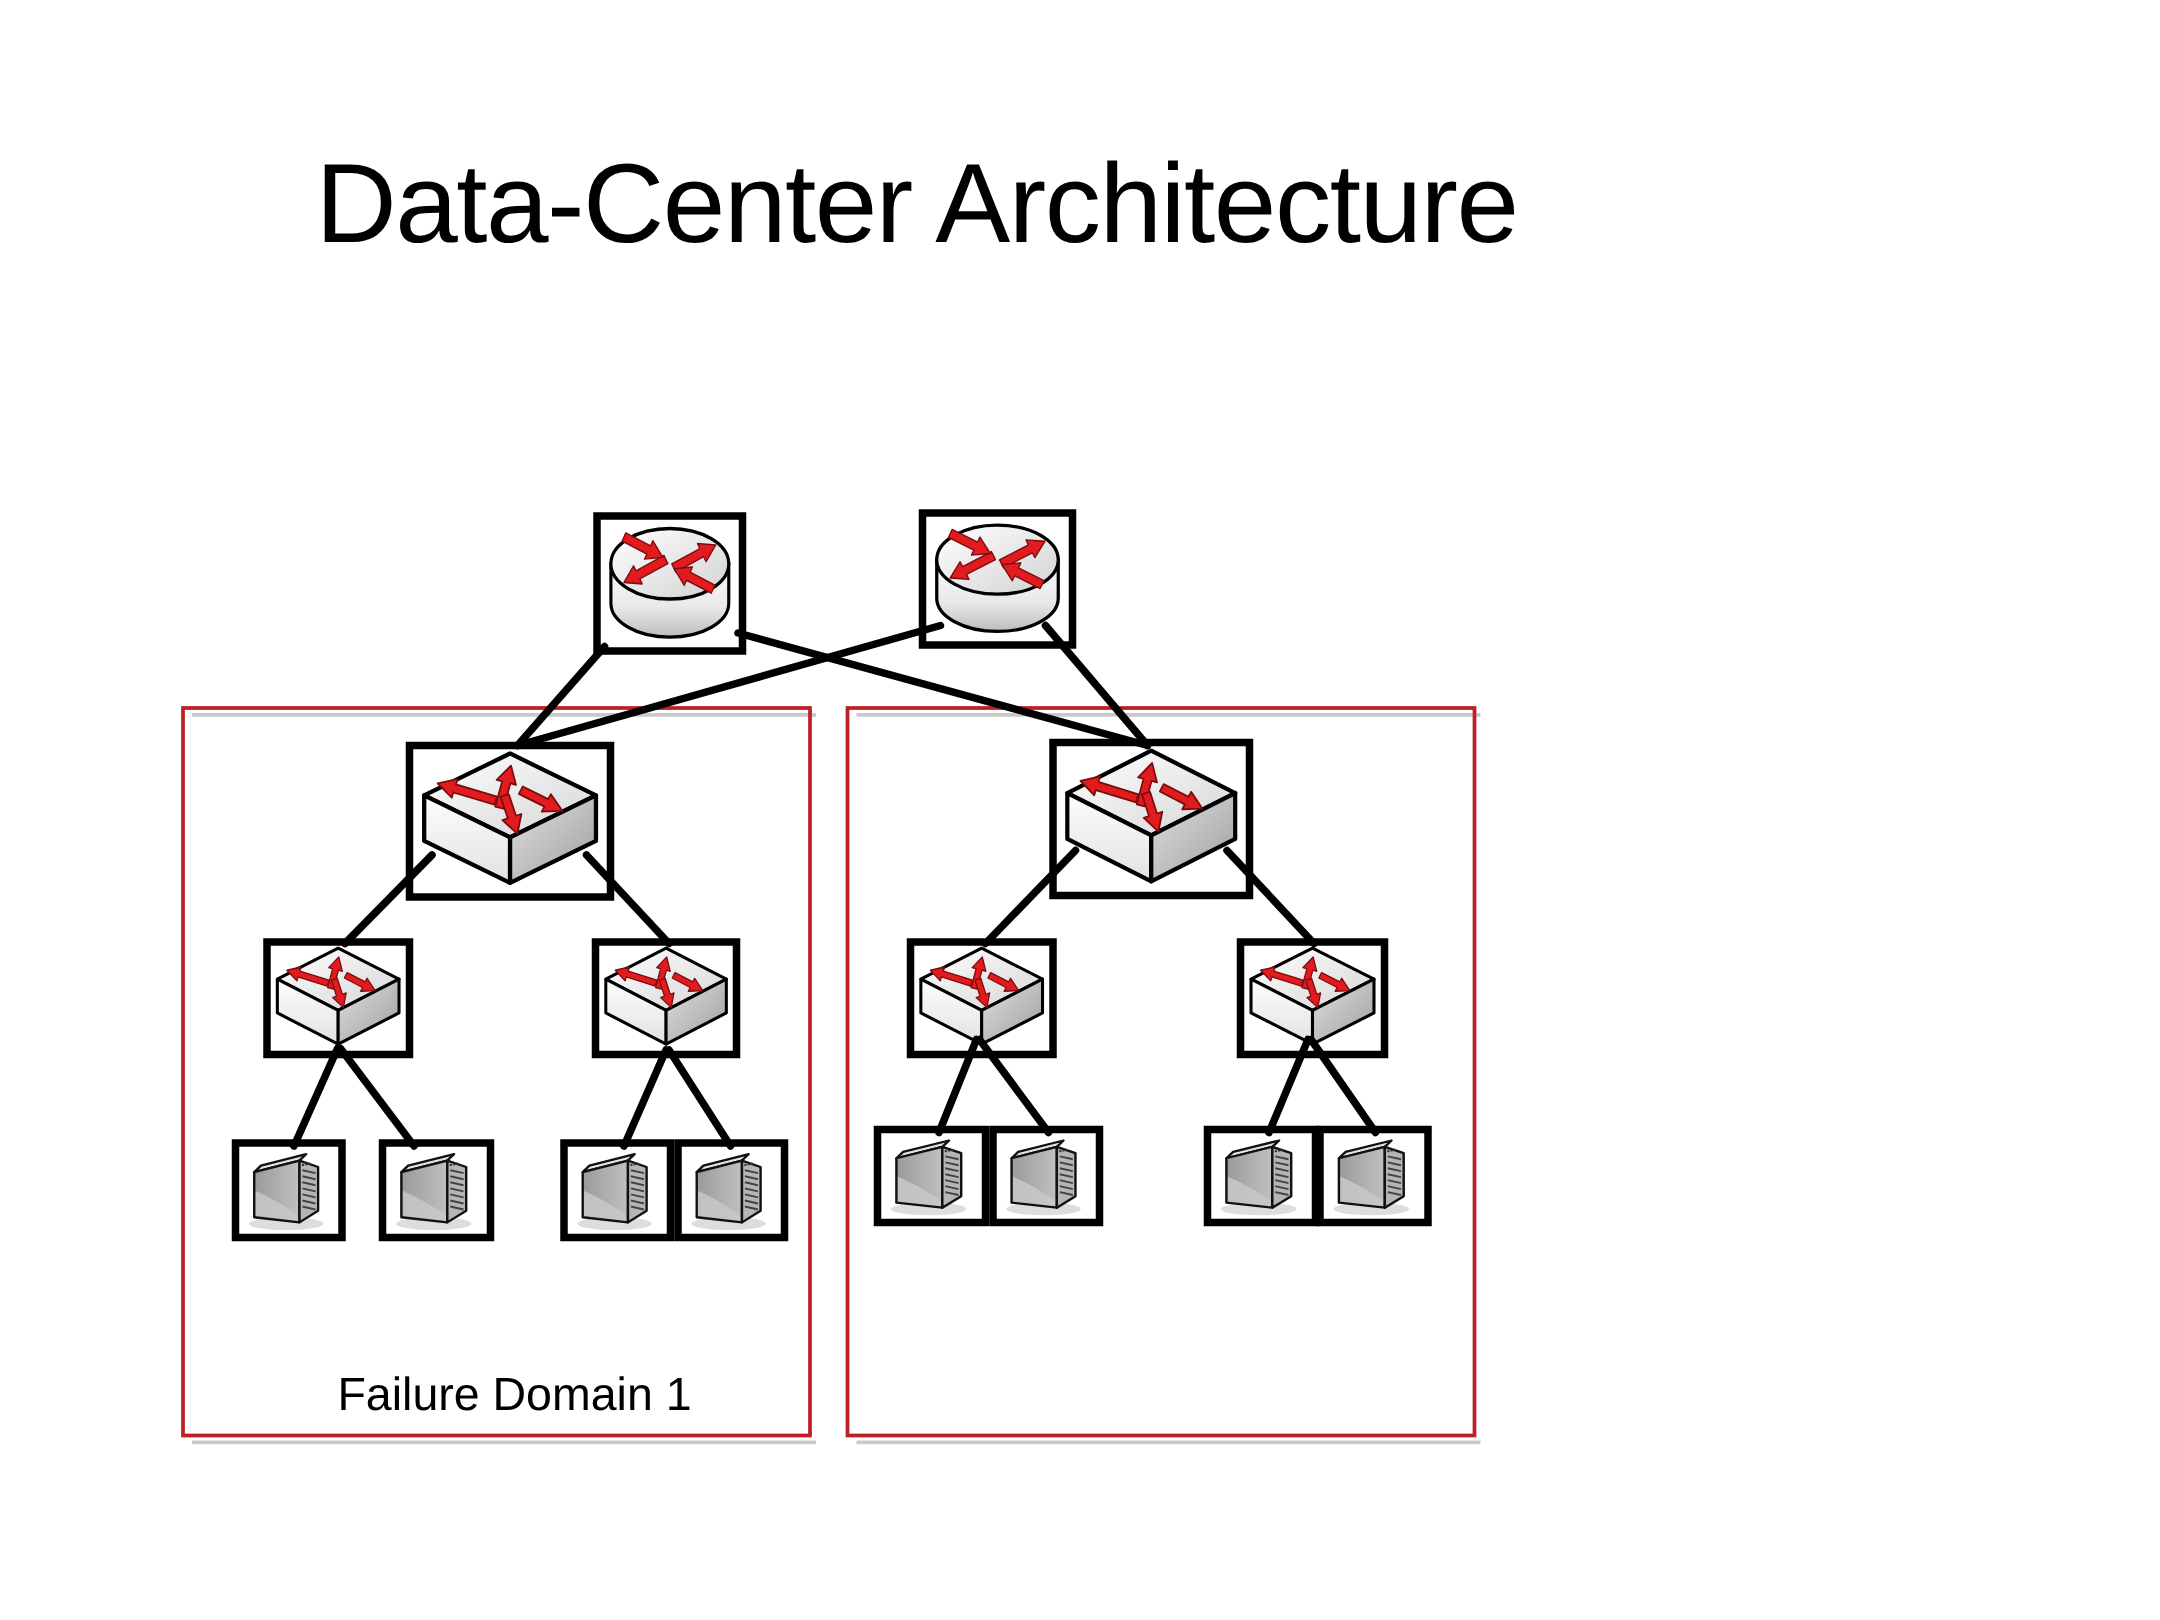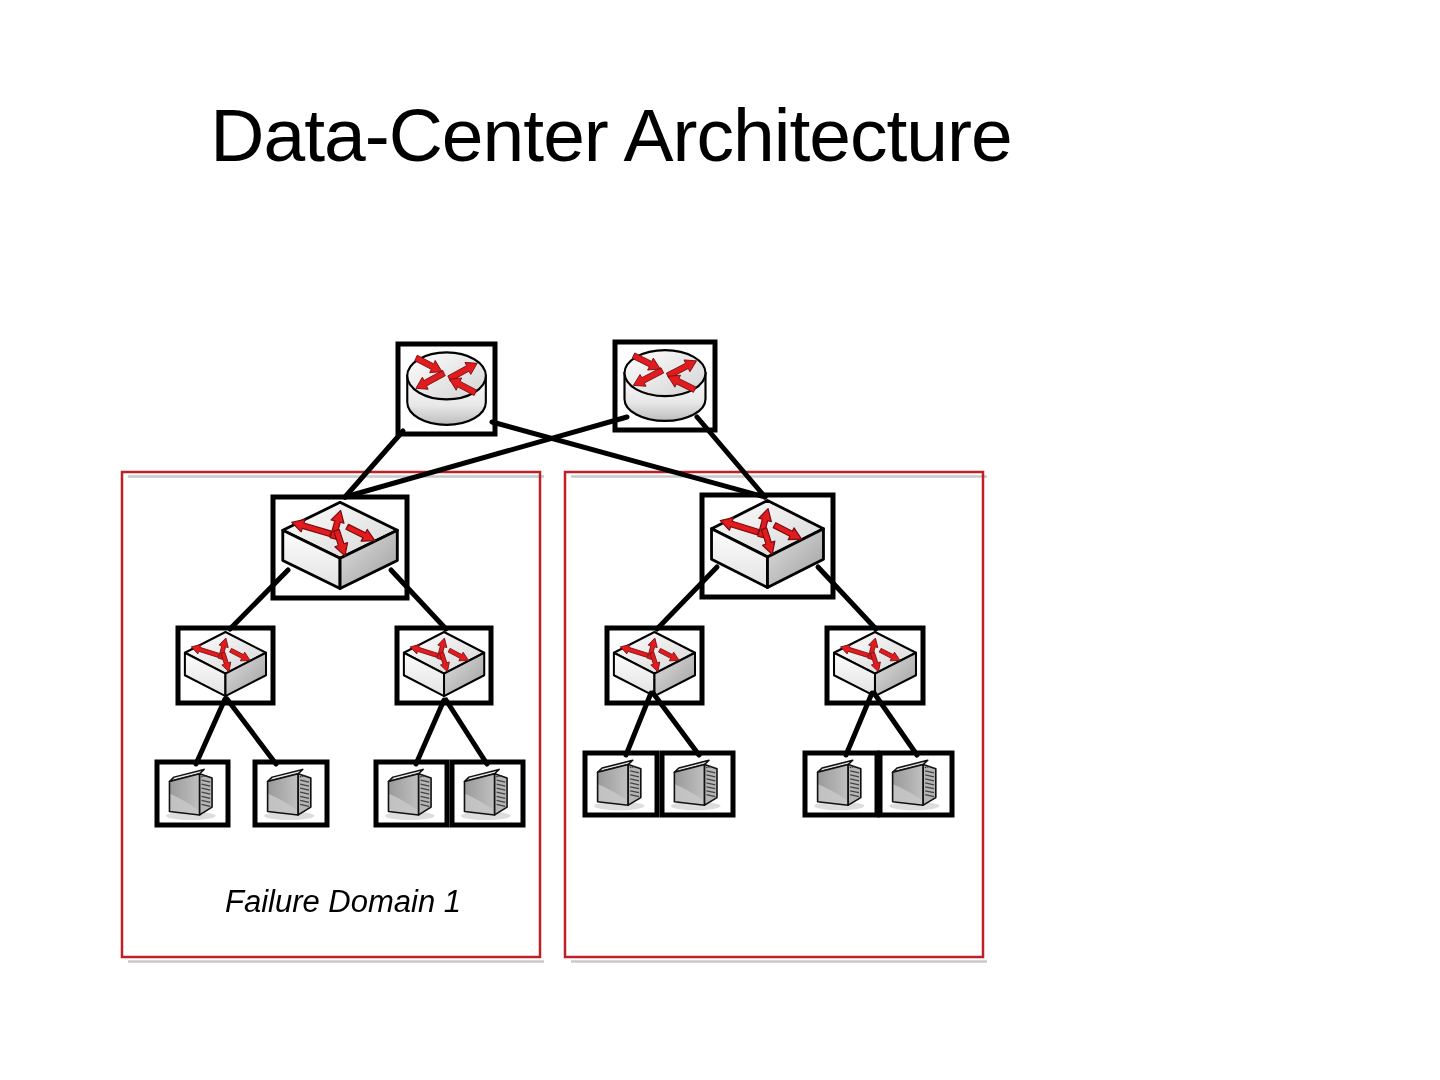--- a/index.html
+++ b/index.html
@@ -346,14 +346,14 @@
       <line x1="227" y1="699" x2="276" y2="764" stroke="#000000" stroke-width="5" stroke-linecap="round"></line>
       <line x1="444" y1="700" x2="416" y2="764" stroke="#000000" stroke-width="5" stroke-linecap="round"></line>
       <line x1="446" y1="700" x2="487" y2="764" stroke="#000000" stroke-width="5" stroke-linecap="round"></line>
       <line x1="717" y1="567" x2="657" y2="629" stroke="#000000" stroke-width="5" stroke-linecap="round"></line>
       <line x1="818" y1="567" x2="876" y2="629" stroke="#000000" stroke-width="5" stroke-linecap="round"></line>
       <line x1="651" y1="693" x2="626" y2="755" stroke="#000000" stroke-width="5" stroke-linecap="round"></line>
       <line x1="653" y1="693" x2="699" y2="755" stroke="#000000" stroke-width="5" stroke-linecap="round"></line>
       <line x1="872" y1="693" x2="846" y2="755" stroke="#000000" stroke-width="5" stroke-linecap="round"></line>
       <line x1="874" y1="693" x2="917" y2="755" stroke="#000000" stroke-width="5" stroke-linecap="round"></line>
     </svg>
-  <div class="fd-label" style="left: 343px; top: 902px; font-style: italic;">Failure Domain 1</div>
+  <div class="fd-label" style="left: 343px; top: 930px;">Failure Domain 1</div>
 </div>
 
 </body></html>

